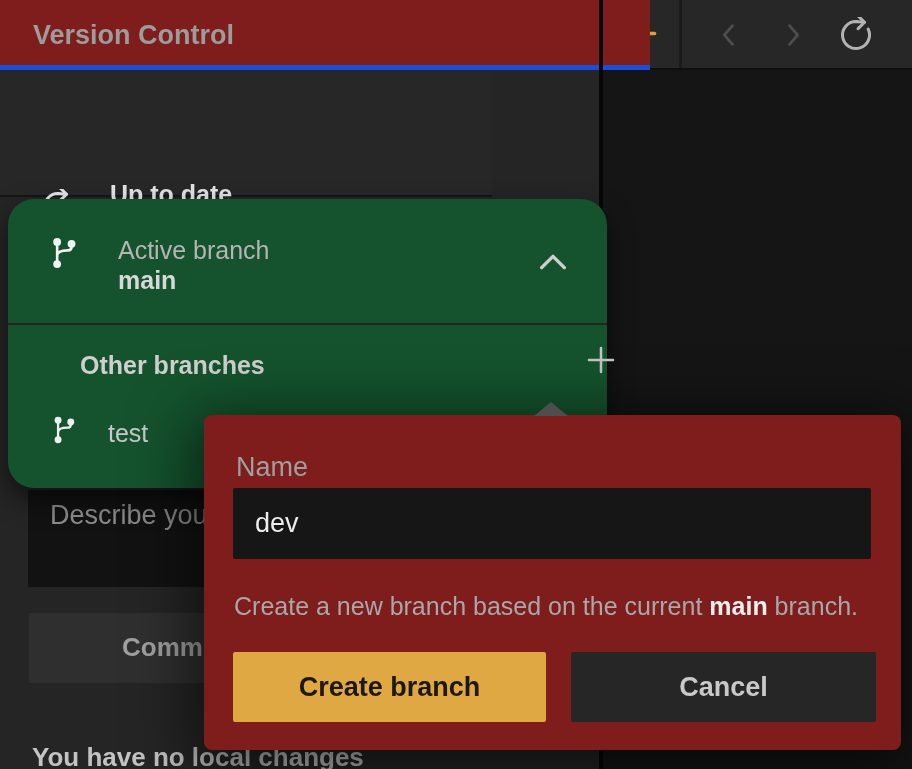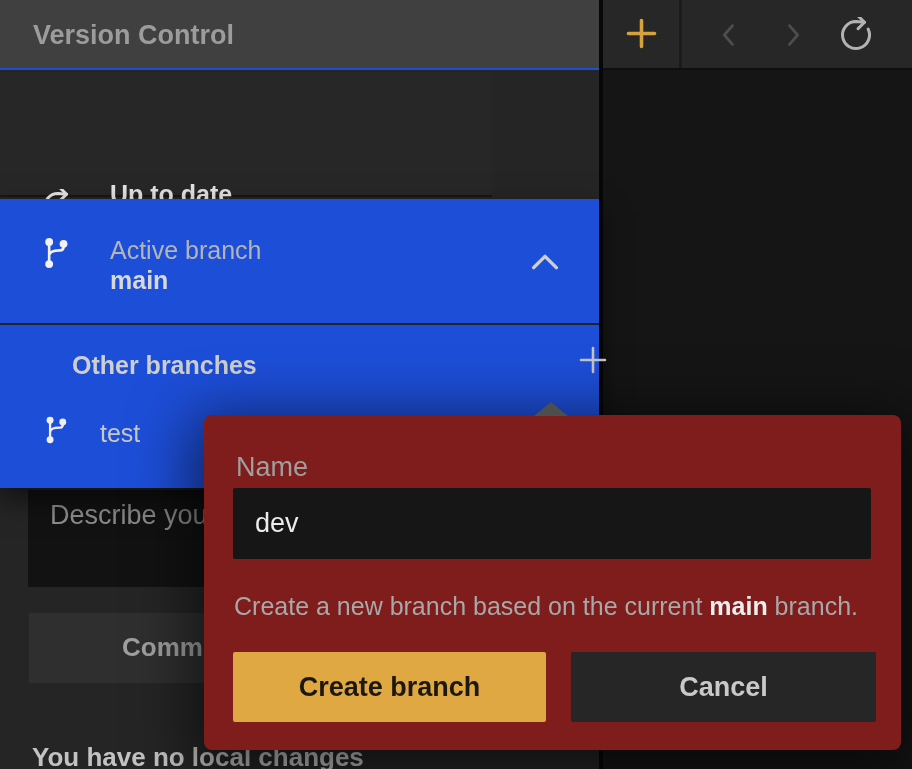--- a/index.html
+++ b/index.html
@@ -1,31 +1,31 @@
 <!DOCTYPE html>
 <html><head>
 <meta charset="utf-8">
 <style>
   html,body{margin:0;padding:0;background:#000;}
   *{box-sizing:border-box;font-family:"Liberation Sans",sans-serif;}
   .stage{position:relative;width:912px;height:769px;overflow:hidden;background:#151515;}
 
   
   .left-panel{position:absolute;left:0;top:0;width:599px;height:769px;background:#252525;z-index:1;}
-  .vc-header{position:absolute;left:0;top:0;width:599px;height:70px;background:#404040;border-bottom:2px solid #1d4ed8;}
+  .vc-header{position:absolute;left:0;top:0;width:650px;height:70px;background:#7f1d1d;border-bottom:5px solid #1d4ed8;}
   .vc-title{position:absolute;left:33px;top:0;line-height:70px;font-size:27px;font-weight:bold;color:#9c9c9c;}
   .sync-section{position:absolute;left:0;top:72px;width:492px;height:125px;background:#272727;border-bottom:2px solid #161616;}
   .icon{display:block;}
   .sync-icon{position:absolute;left:40px;top:117px;width:36px;height:36px;color:#e6e6e6;}
   .sync-text{position:absolute;left:110px;top:108px;line-height:29px;}
   .sync-status{font-size:25px;font-weight:bold;color:#e3e3e3;}
   .sync-updated{font-size:25px;color:#9b9b9b;}
 
   
-  .branch-dropdown{position:absolute;left:0;top:199px;width:599px;height:289px;background:#1d4ed8;z-index:2;box-shadow:0 12px 26px rgba(0,0,0,.55);}
+  .branch-dropdown{position:absolute;left:8px;top:199px;width:599px;height:289px;background:#14532d;z-index:2;box-shadow:0 12px 26px rgba(0,0,0,.55);border-radius:26px;}
   .active-row{position:absolute;left:0;top:0;width:599px;height:126px;border-bottom:2px solid #232323;cursor:pointer;}
   .branch-icon-lg{position:absolute;left:42px;top:37px;width:30px;height:34px;color:#f2f2f2;}
   .active-text{position:absolute;left:110px;top:36px;line-height:30px;}
   .active-label{font-size:25px;color:#b5b5b5;}
   .active-name{font-size:25px;font-weight:bold;color:#d8d8d8;}
   .chevron-up{position:absolute;left:528px;top:50px;width:34px;height:26px;color:#cfcfcf;}
   .other-header{position:absolute;left:0;top:128px;width:599px;height:74px;margin-left:44px;}
   .other-label{position:absolute;left:28px;top:24px;font-size:25px;font-weight:bold;color:#cfcfcf;}
   .plus-branch{position:absolute;left:532px;top:16px;width:34px;height:34px;color:#c4c4c4;}
   .test-row{position:absolute;left:0;top:202px;width:599px;height:70px;cursor:pointer;}

